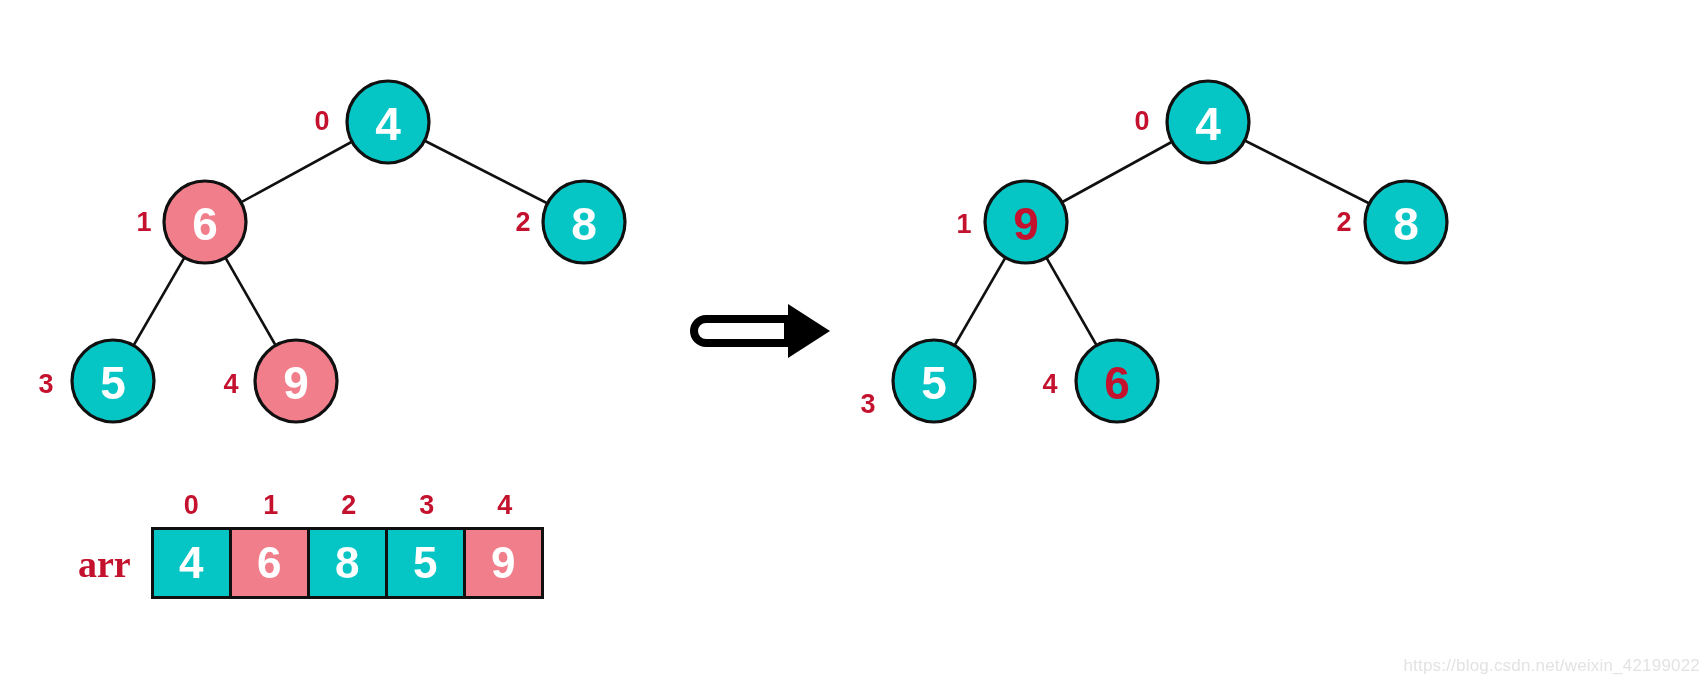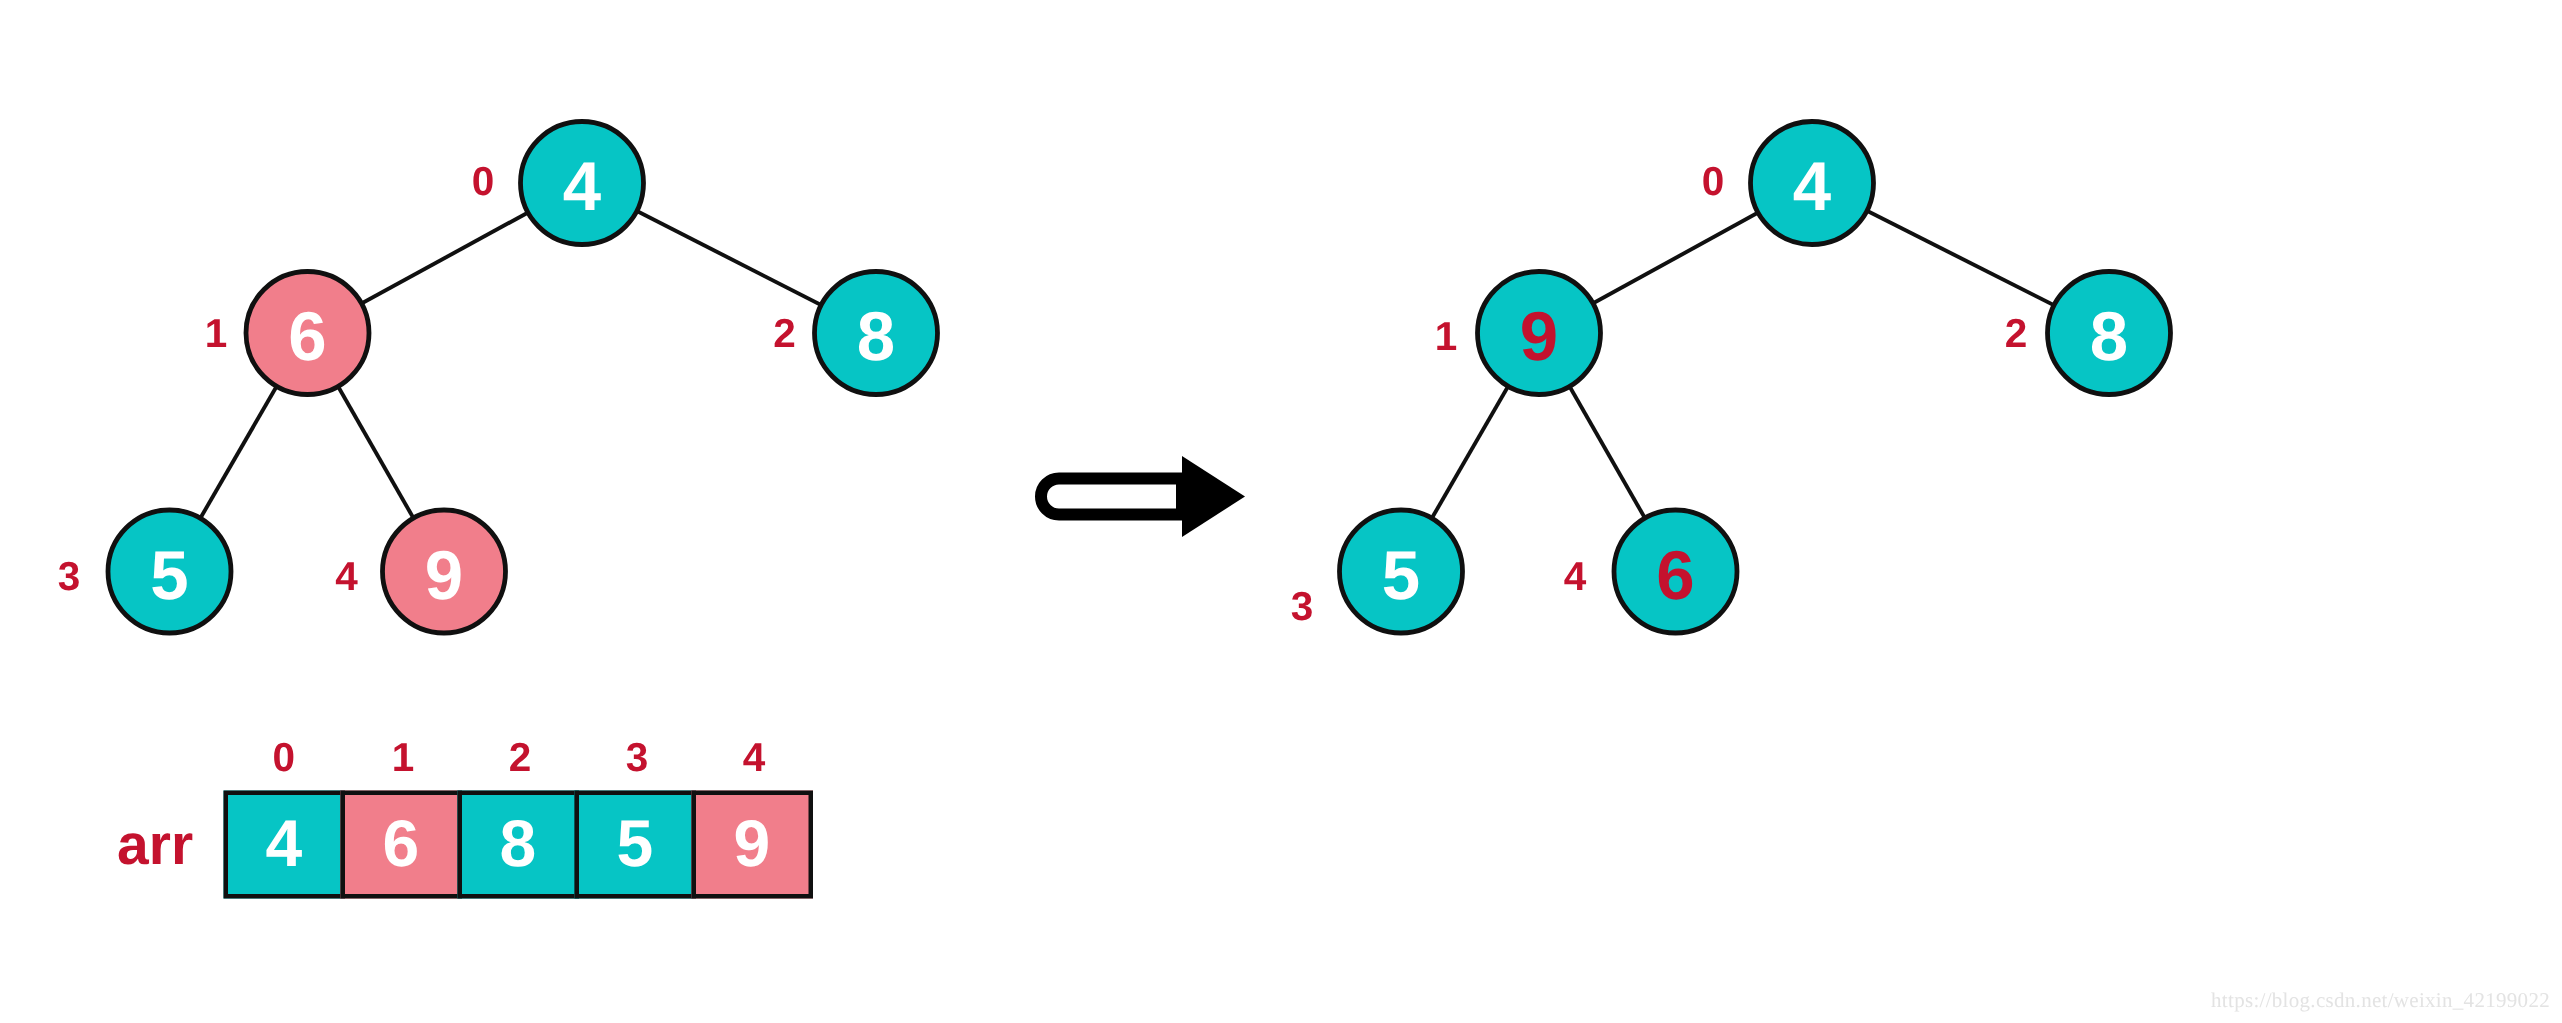--- a/index.html
+++ b/index.html
@@ -62,21 +62,21 @@
 
   
   .array-block {
     position: absolute;
     display: flex;
     align-items: flex-end;
   }
   #array-left  { left: 78px;  top: 492px; }
 
   .arr-name {
-    font-family: Liberation Sans, sans-serif;
+    font-family: Liberation Serif, serif;
     font-weight: bold;
     font-size: 38px;
     color: #C4122E;
     margin-right: 20px;
     margin-bottom: 16px;
     line-height: 1;
   }
   .arr-cells {
     display: flex;
   }
@@ -116,22 +116,22 @@
     top: 296px;
     width: 150px;
     height: 70px;
   }
 
   
   #watermark {
     position: absolute;
     right: 8px;
     bottom: 6px;
-    font-family: Liberation Serif, serif;
-    font-size: 14px;
+    font-family: Liberation Sans, sans-serif;
+    font-size: 17px;
     color: #e3e3e3;
     letter-spacing: 0.2px;
     white-space: nowrap;
   }
 </style>
 </head>
 <body>
 
 <div id="stage">
 

